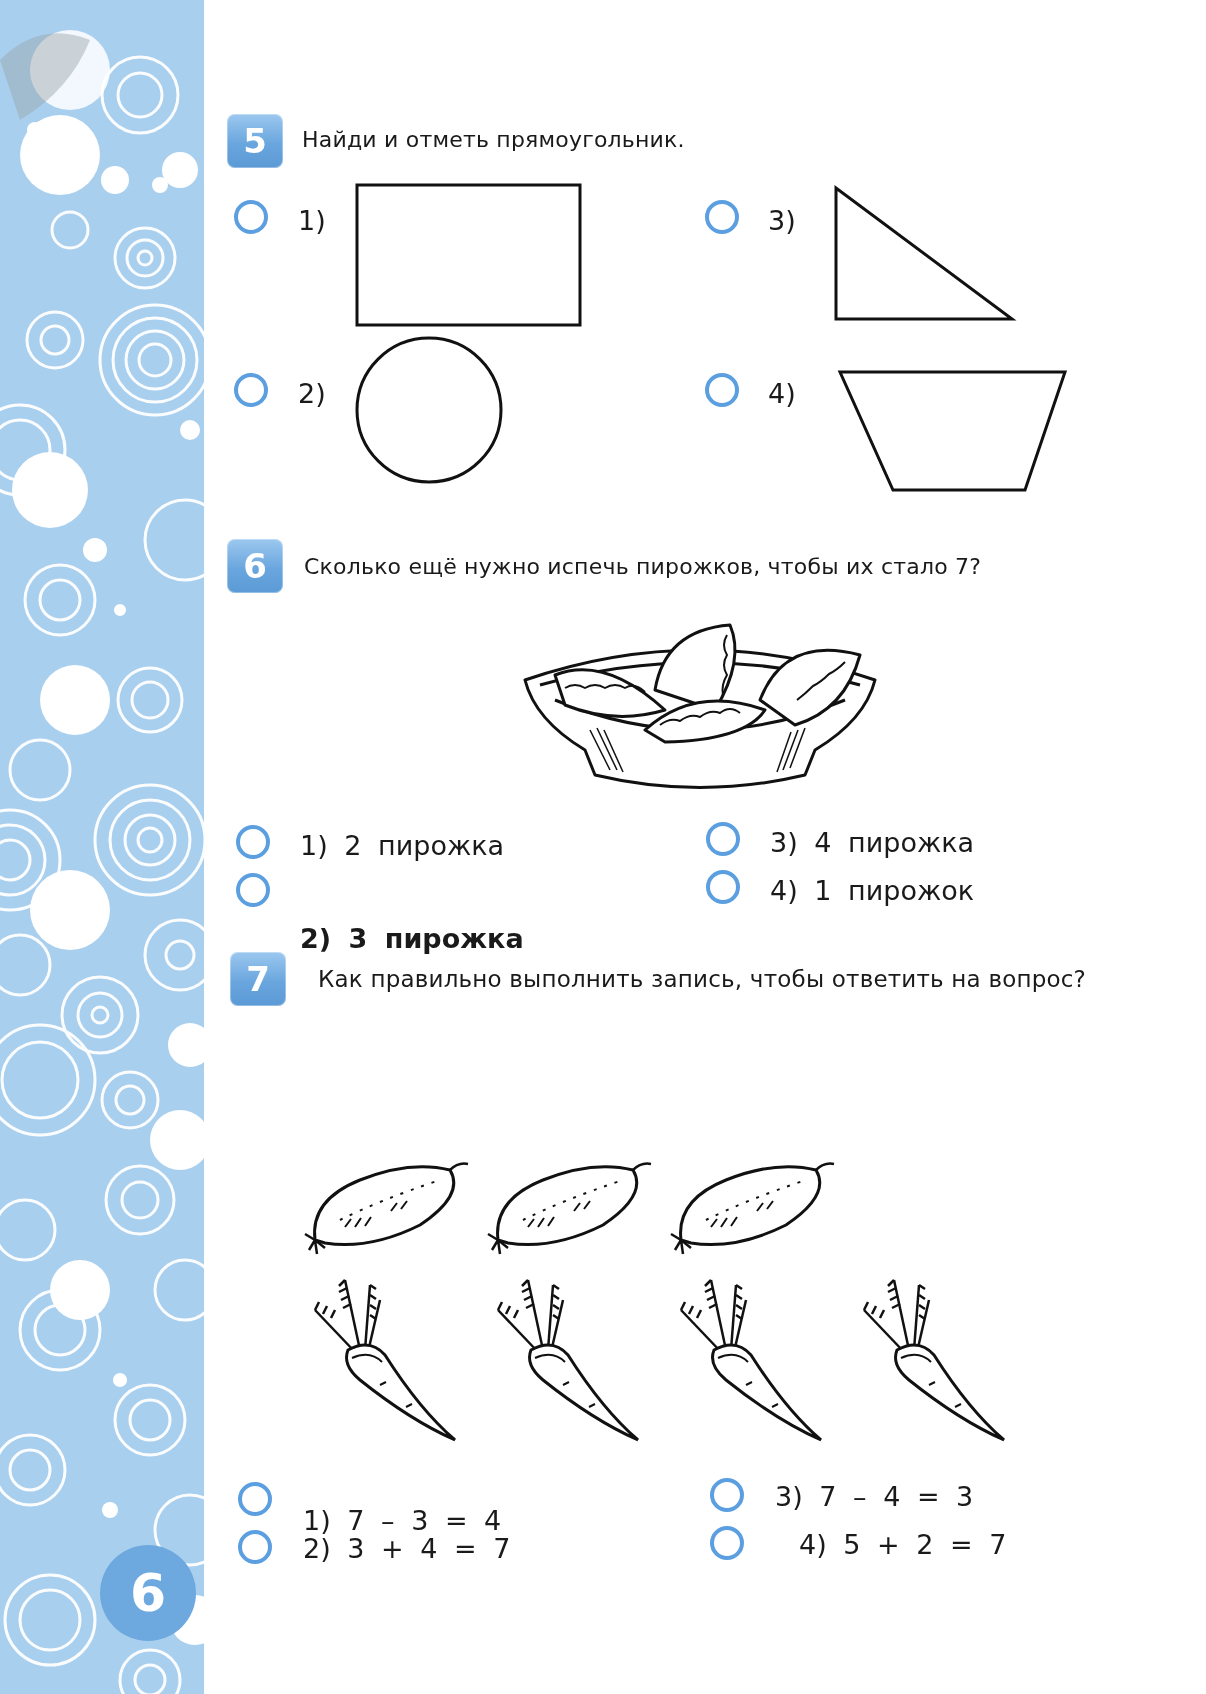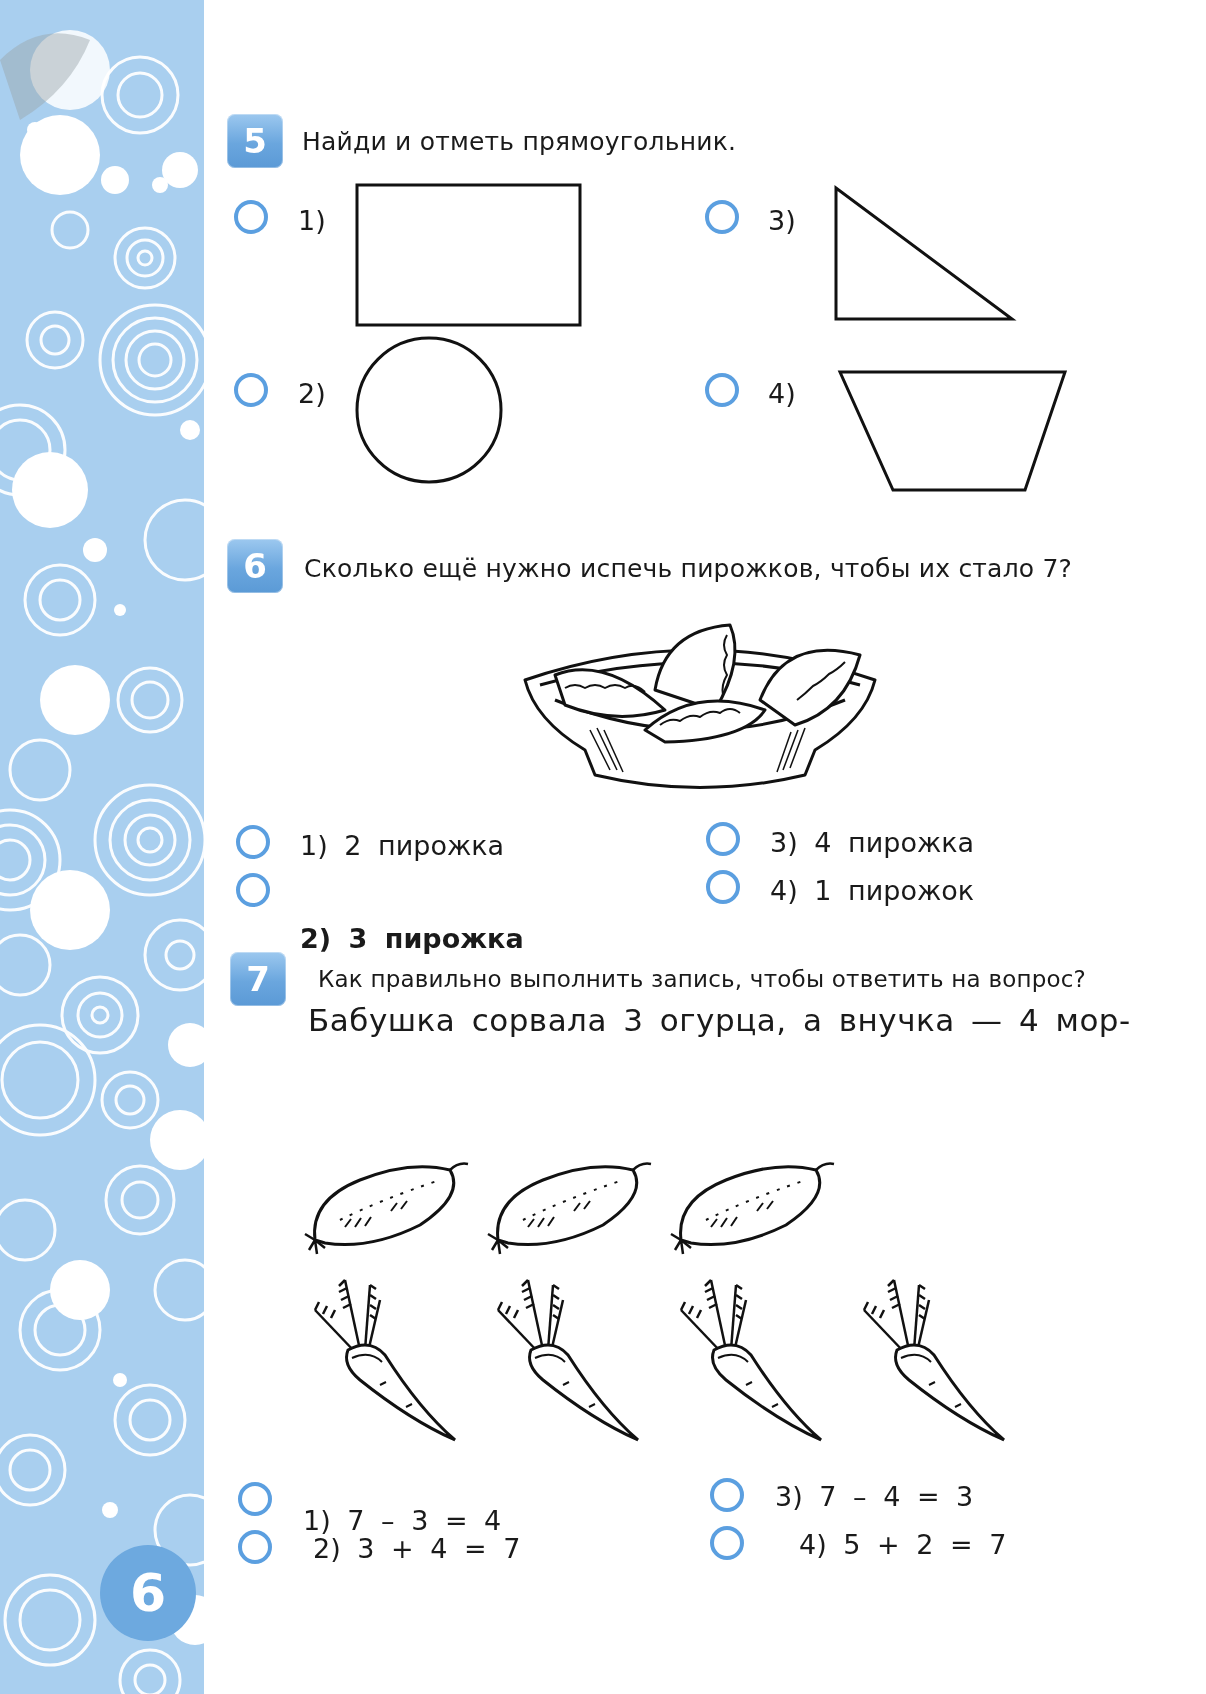--- a/index.html
+++ b/index.html
@@ -19,21 +19,21 @@
     border-radius:50%; background:#6da9df;
     color:#fff; font-weight:bold; font-size:52px; line-height:96px; text-align:center;
     font-family:"DejaVu Sans", sans-serif;
   }
   .badge {
     position:absolute; width:56px; height:54px; border-radius:8px;
     background:linear-gradient(180deg,#9cc8ef 0%,#6aa6de 55%,#5b9ad6 100%);
     color:#fff; font-weight:bold; font-size:34px; line-height:54px; text-align:center;
     box-shadow: inset 0 0 0 1px rgba(255,255,255,0.35);
   }
-  .qtext { position:absolute; font-size:25px; white-space:nowrap; letter-spacing:0.2px; }
+  .qtext { position:absolute; font-size:22px; white-space:nowrap; letter-spacing:0.2px; }
   .qtext.small { font-size:23px;margin-left:10px; }
   .story {
     position:absolute; left:308px; top:1000px; width:870px;
     font-size:31px; line-height:40px; letter-spacing:0.5px; word-spacing:6px;
   }
   .radio {
     position:absolute; width:34px; height:34px; border-radius:50%;
     border:4px solid #5b9fe0; box-sizing:border-box; background:#fff; cursor:pointer;
   }
   .opt-label { position:absolute; font-size:27px; white-space:nowrap; word-spacing:8px; }
@@ -197,21 +197,20 @@
 </div>
 <div class="radio" style="left:706px; top:870px;"></div>
 <div class="opt-label" style="left:770px; top:875px;">
   <span>4)</span>
   <span>1 пирожок</span>
 </div>
 
 <div class="badge" style="left:230px; top:952px;">7</div>
 <div class="qtext small" style="left:308px; top:966px;">Как правильно выполнить запись, чтобы ответить на вопрос?</div>
 <div class="story">
-  <div>Бабушка сорвала 3 огурца, а внучка — 4 мор-</div>
 </div>
 
 <svg class="illus" style="left:300px; top:1155px;" width="560" height="110" viewBox="0 0 560 110">
   <defs>
     <g id="cuc">
       <path d="M15 85 Q10 45 60 25 Q110 5 150 15 Q165 40 120 70 Q70 95 25 88 Z" fill="#fff" stroke="#111" stroke-width="3"></path>
       <path d="M150 15 q8 -8 18 -6" fill="none" stroke="#111" stroke-width="2.5"></path>
       <path d="M15 85 l-10 -6 m10 6 l-6 10 m6 -10 l10 8 m-10 -8 l2 14" stroke="#111" stroke-width="2.5" fill="none"></path>
       <path d="M40 65 Q80 45 140 25" stroke="#111" stroke-width="2" stroke-dasharray="3 8" fill="none"></path>
       <path d="M45 72 l6 -8 m4 8 l6 -9 m4 8 l6 -9 m20 -6 l6 -8 m4 6 l6 -8" stroke="#111" stroke-width="2" fill="none"></path>
@@ -244,21 +243,21 @@
   <use href="#car" x="366" y="0"></use>
   <use href="#car" x="549" y="0"></use>
 </svg>
 
 <div class="radio" style="left:238px; top:1482px;"></div>
 <div class="opt-label" style="left:303px; top:1485px;margin-top:20px;">
   <span>1)</span>
   <span>7 – 3 = 4</span>
 </div>
 <div class="radio" style="left:238px; top:1530px;"></div>
-<div class="opt-label" style="left:313px; top:1533px;">
+<div class="opt-label" style="left:303px; top:1533px;">
   <span>2)</span>
   <span>3 + 4 = 7</span>
 </div>
 <div class="radio" style="left:710px; top:1478px;"></div>
 <div class="opt-label" style="left:775px; top:1481px;">
   <span>3)</span>
   <span>7 – 4 = 3</span>
 </div>
 <div class="radio" style="left:710px; top:1526px;"></div>
 <div class="opt-label" style="left:775px; top:1529px;margin-left:24px;">

